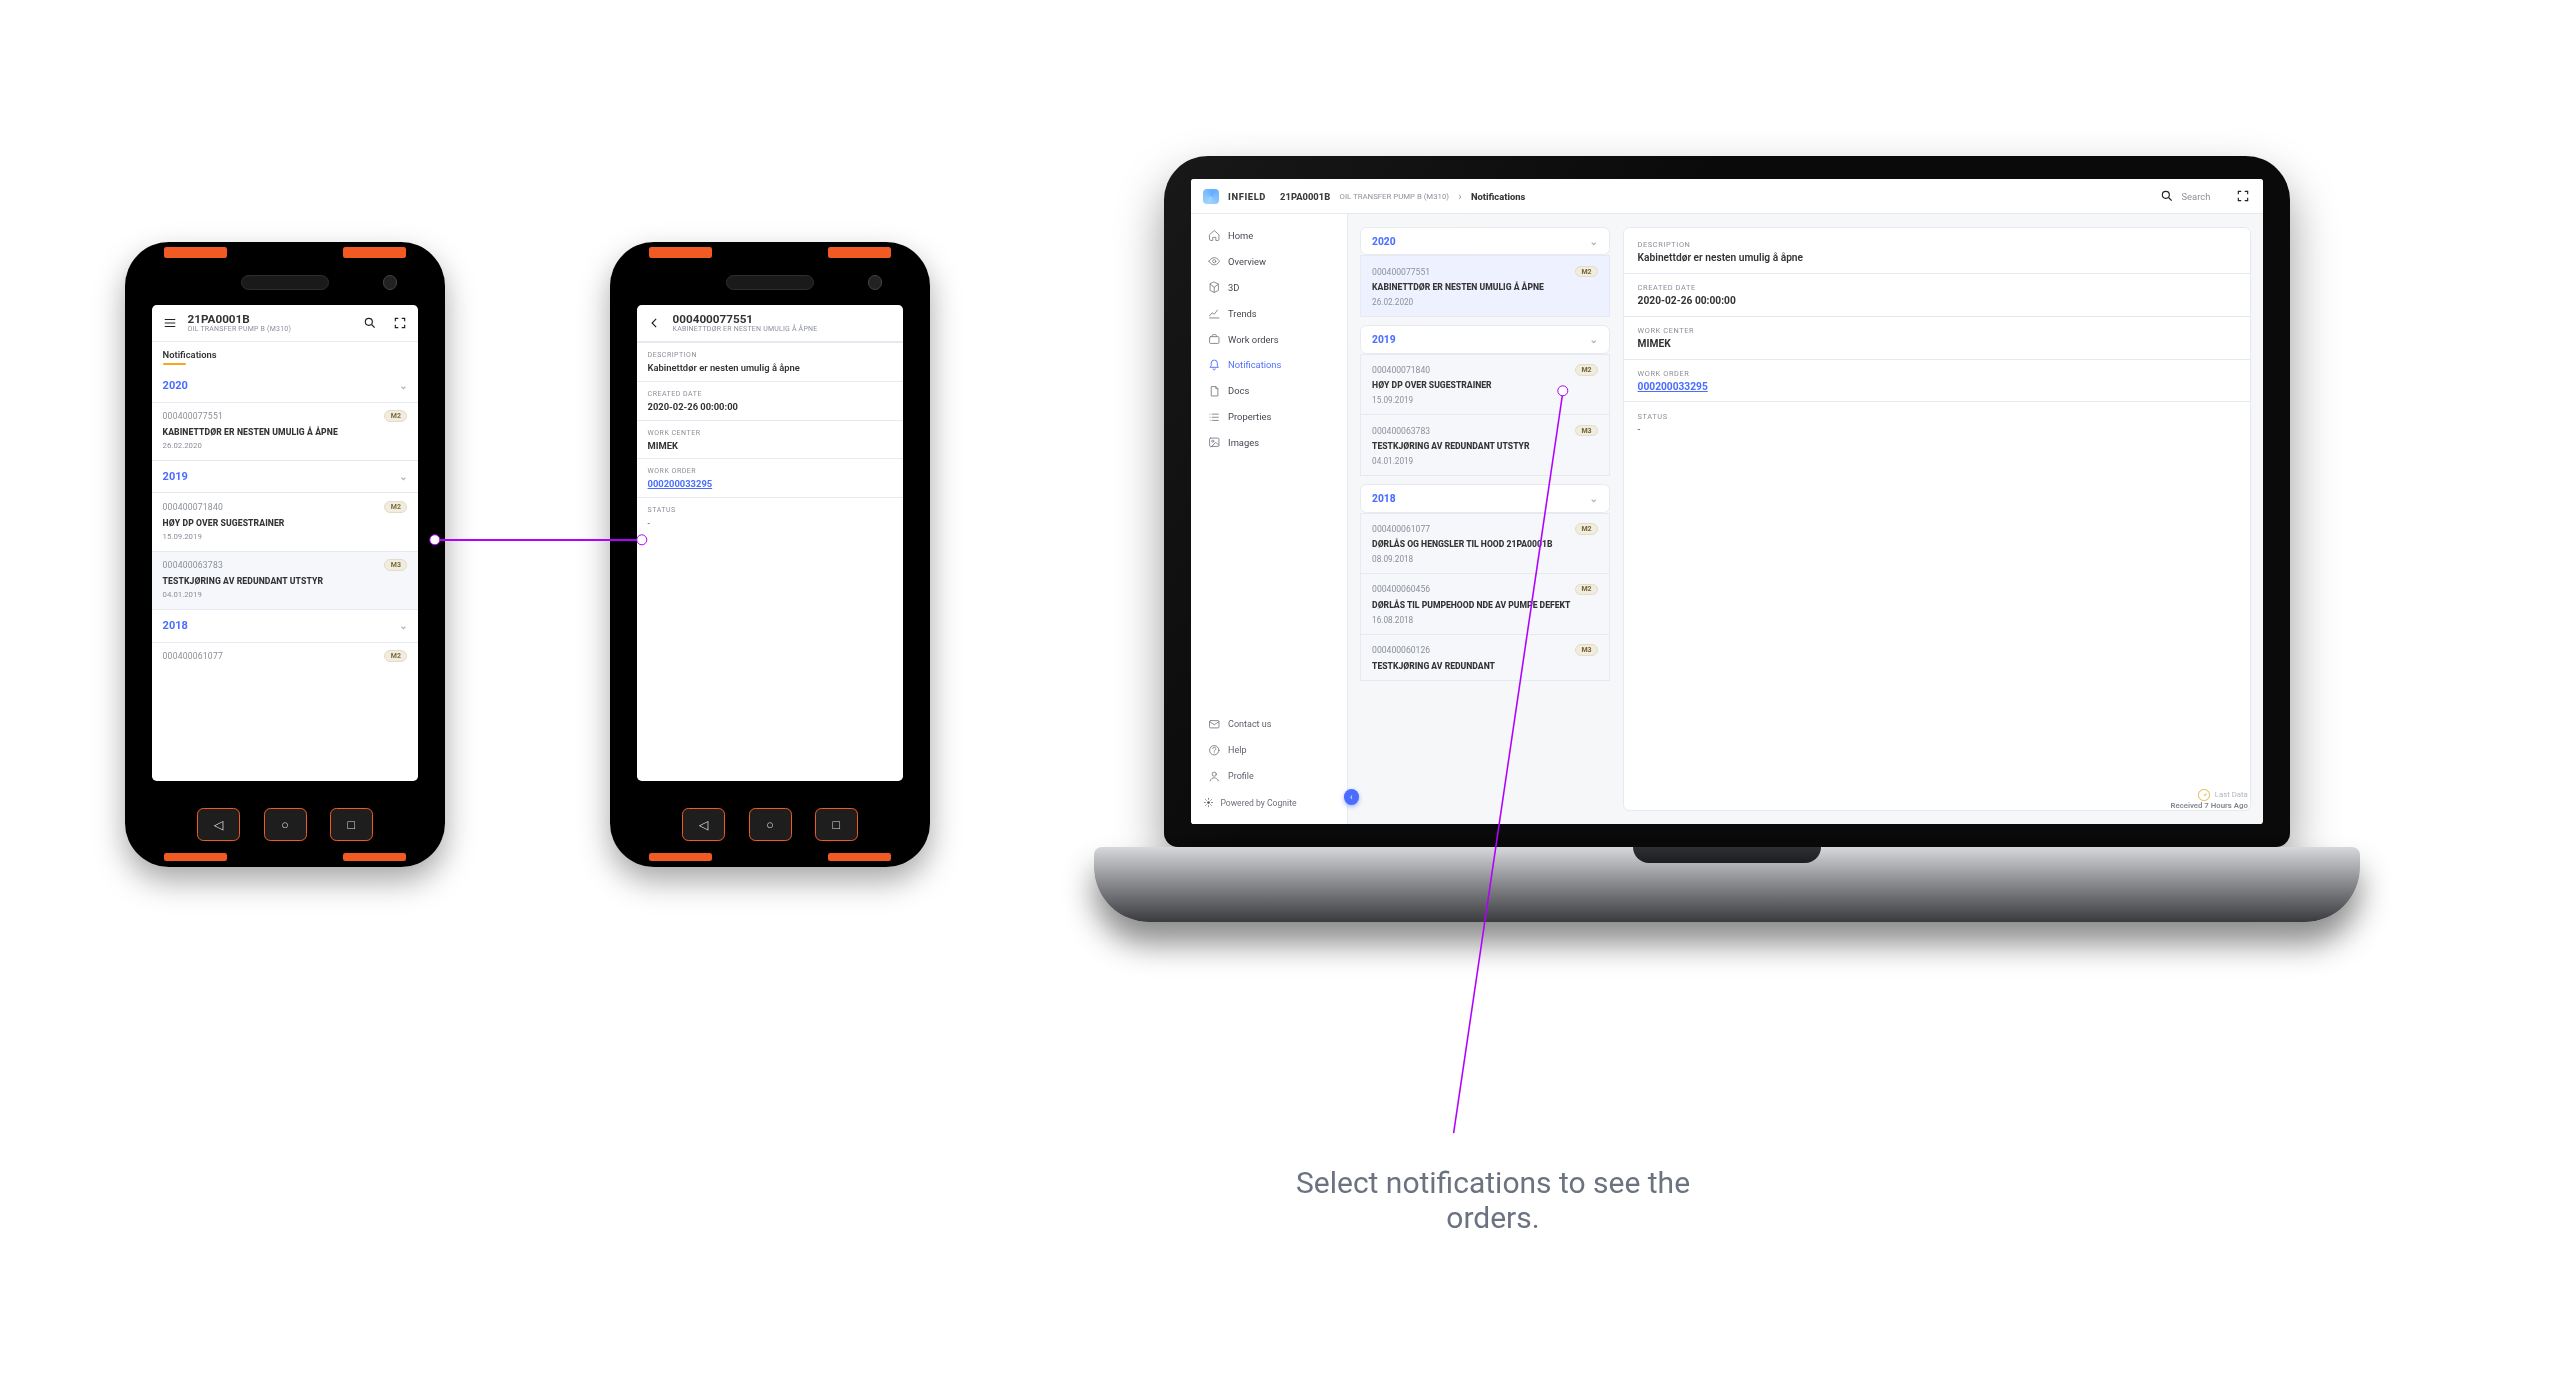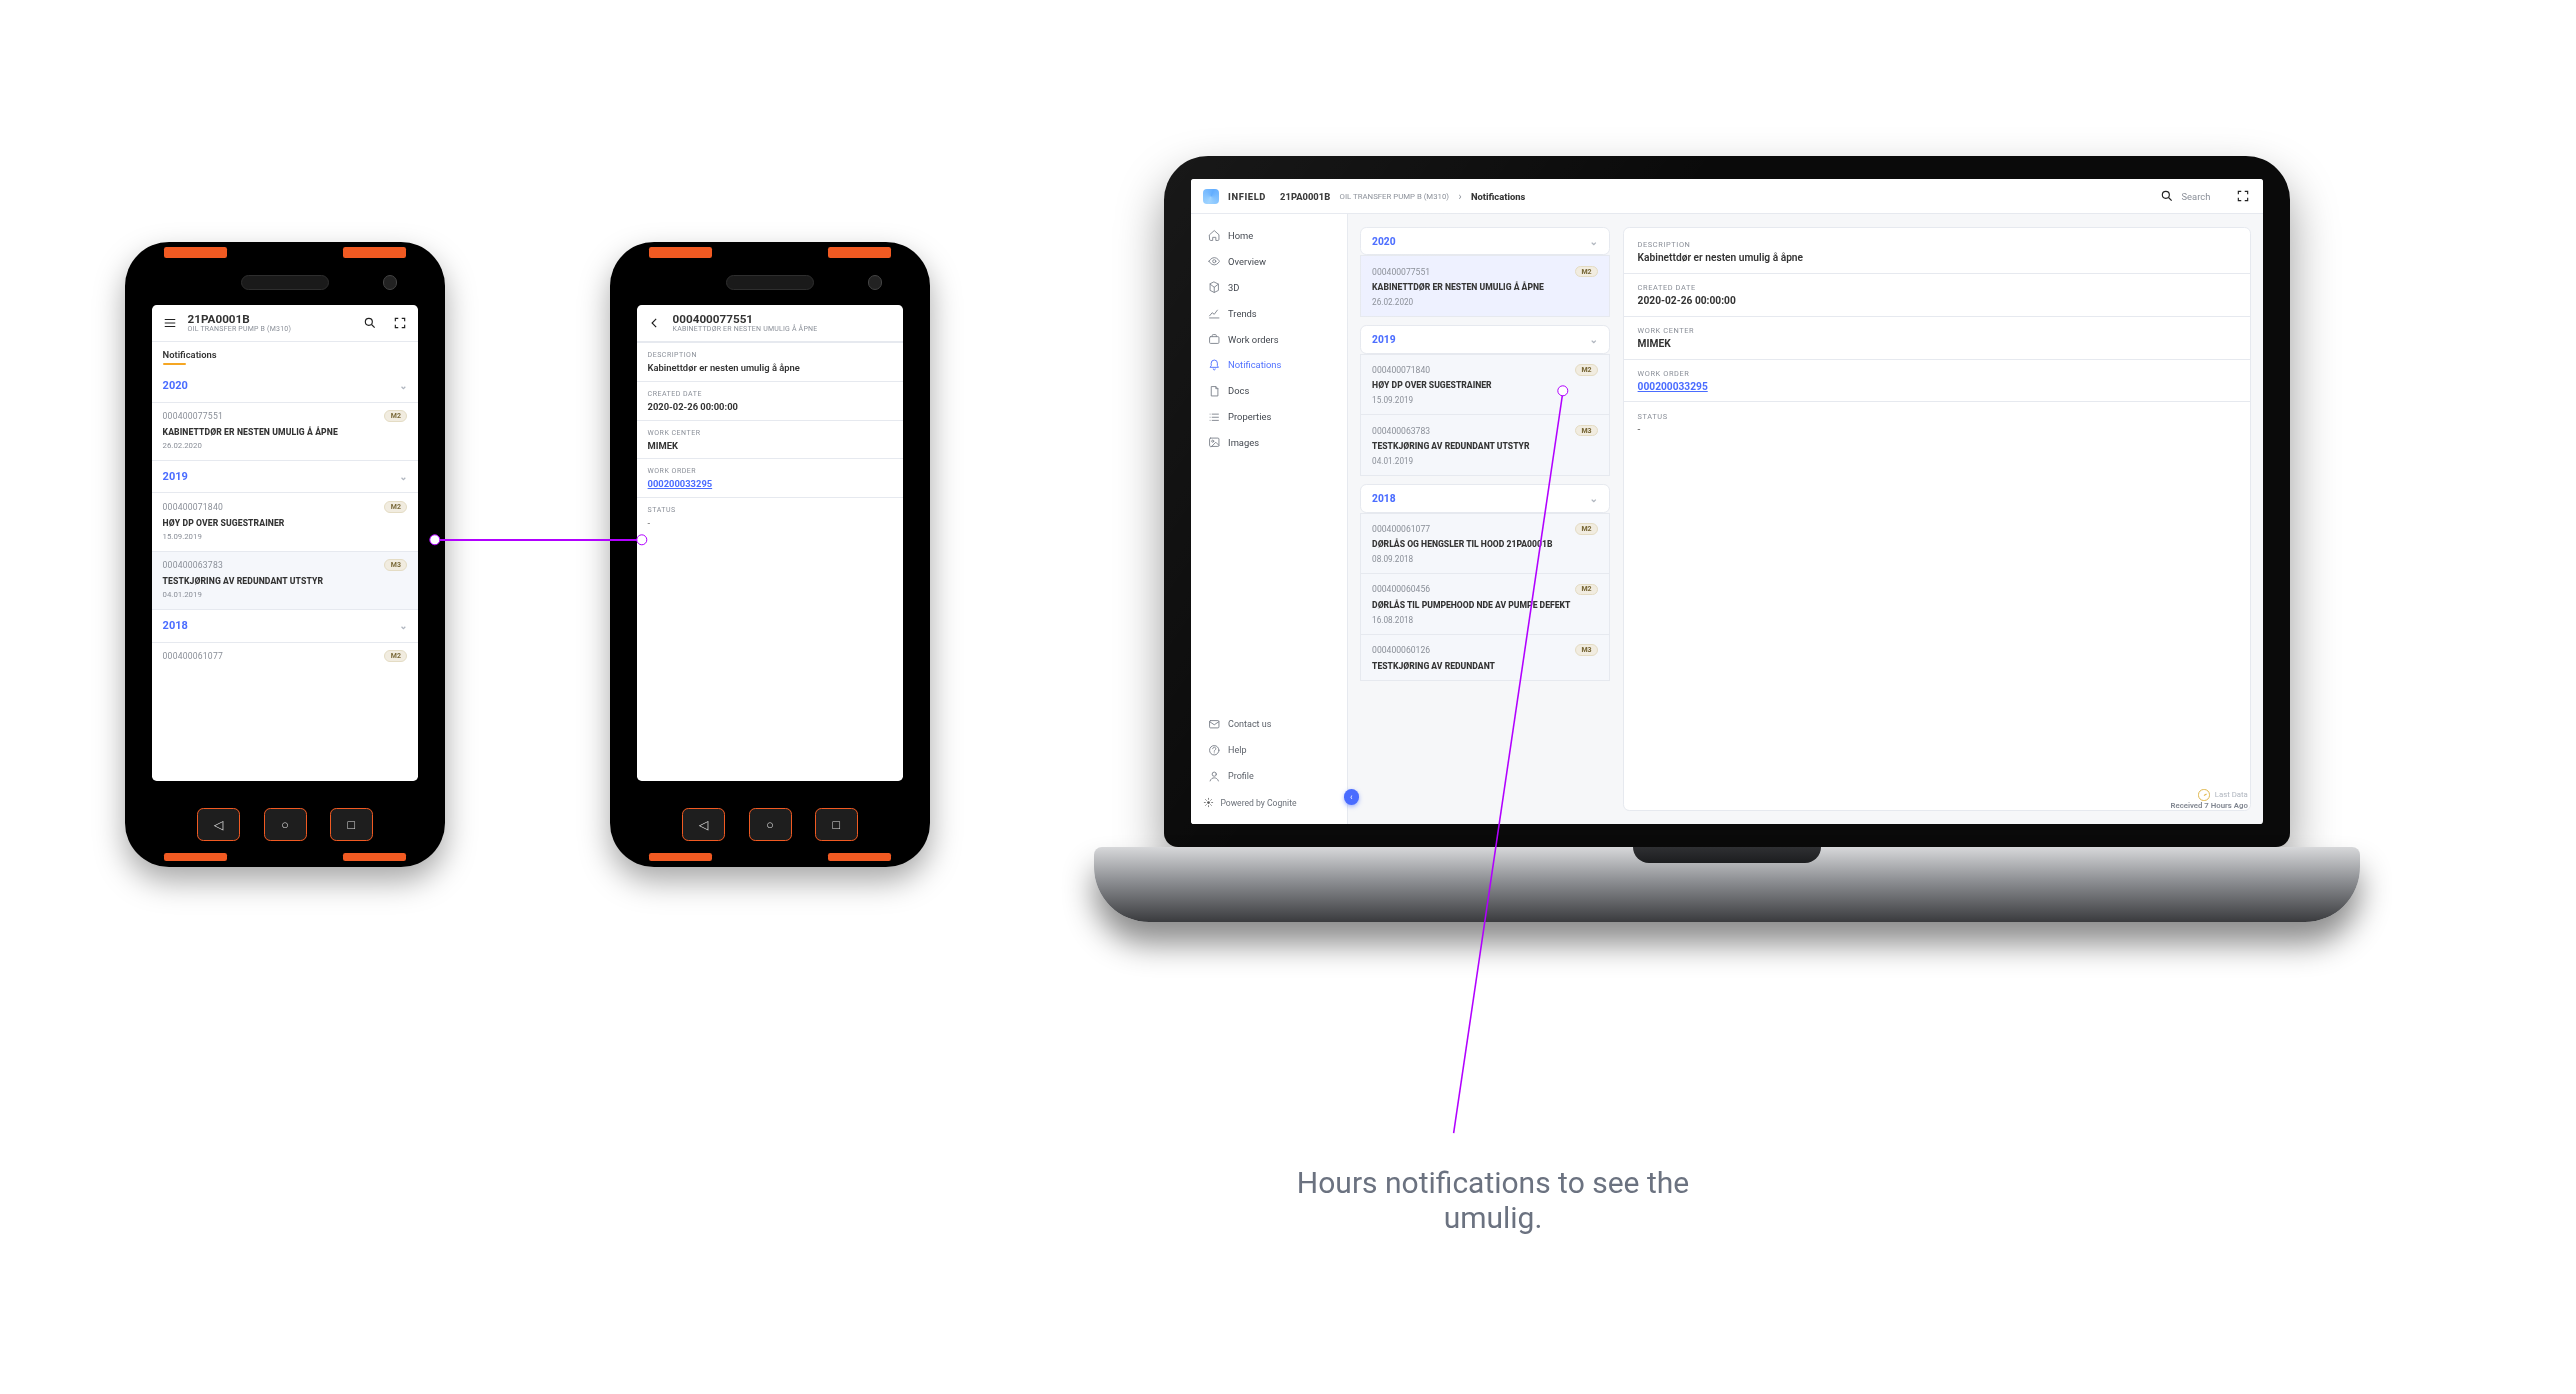--- a/index.html
+++ b/index.html
@@ -587,17 +587,17 @@
         <div class="notch"></div>
       </div>
   </div>
 
   <svg style="position:absolute;left:1430px;top:391px;width:141px;height:750px;overflow:visible;pointer-events:none" viewBox="0 0 180 960" width="141" height="750">
     <line x1="170" y1="0" x2="30" y2="950" stroke="#b100ff" stroke-width="2"></line>
   </svg>
   <div class="callout-dot" style="left:1563px;top:391px;"></div>
 
   <div class="caption" style="left:1274px;top:1165px;width:438px;">
-    <span>Hours notifications to see the</span><br><span>umulig.</span>
+    <span>Select notifications to see the</span><br><span>orders.</span>
   </div>
 
 </div>
 
 
 </body></html>

